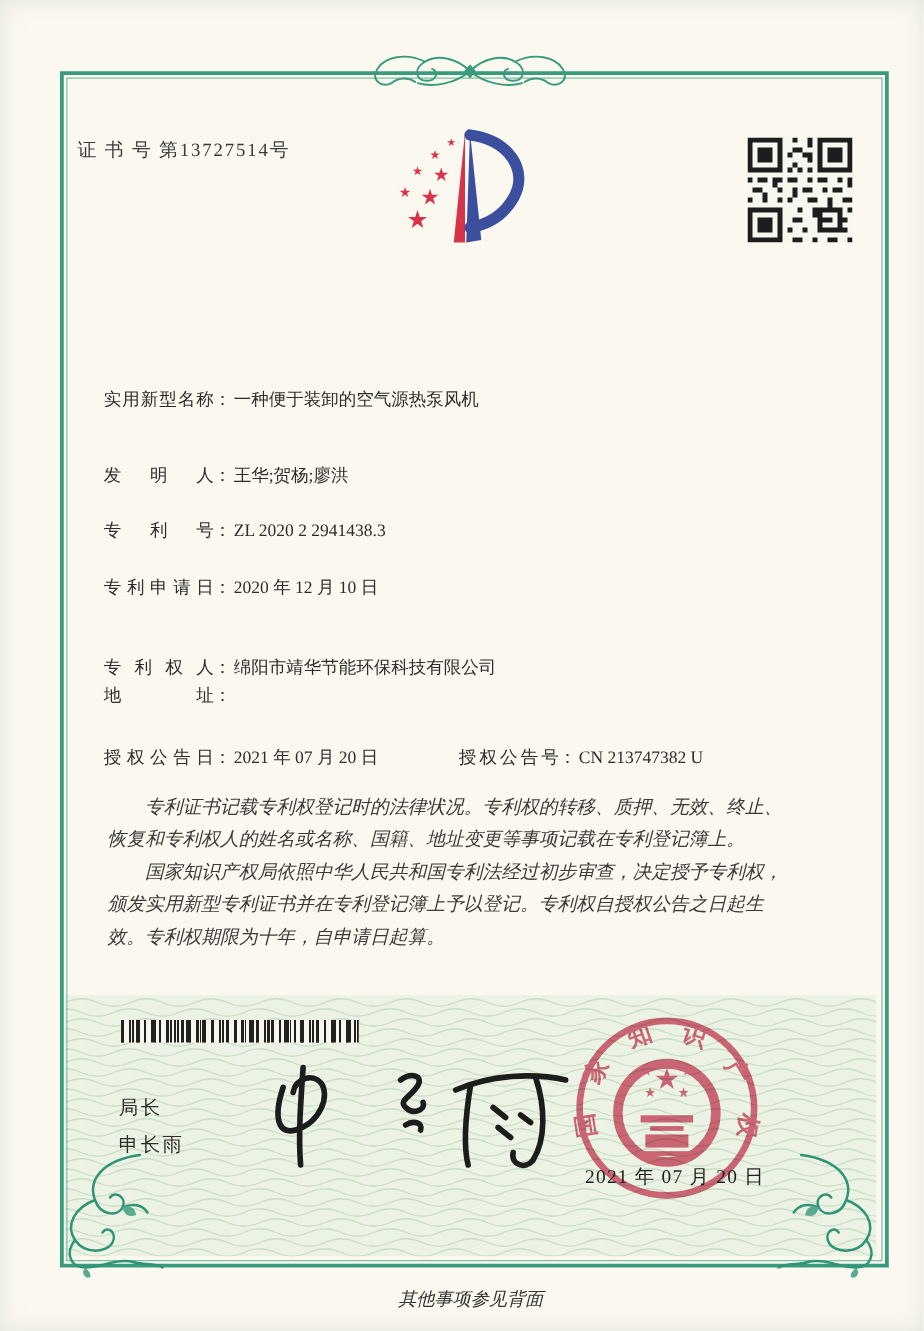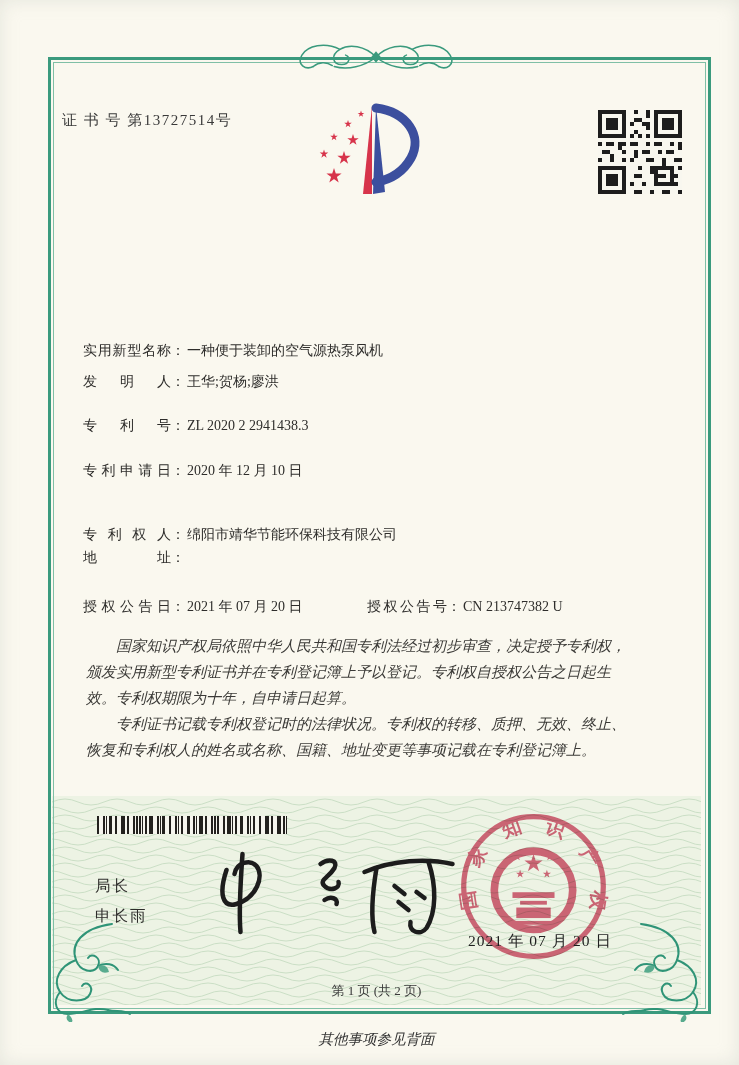--- a/index.html
+++ b/index.html
@@ -32,21 +32,21 @@
   .title{
     left:48px;top:226px;width:657px;text-align:center;
     font-size:39px;font-weight:600;letter-spacing:9px;color:#262626;z-index:3;
   }
 
   
   .row{position:absolute;left:83px;display:flex;font-size:14px;line-height:22px;color:#2e2d2b;z-index:3;}
   .lbl{flex:none;display:inline-block;width:88px;text-align:justify;text-align-last:justify;white-space:nowrap;}
   .colon{flex:none;width:12px;margin-right:4px;}
   .val{flex:none;max-width:445px;}
-  .row-name{top:340px;}
+  .row-name{top:310px;}
   .row-inventors{top:371px;}
   .row-patentno{top:415px;}
   .row-filing{top:460px;}
   .row-patentee{top:524px;}
   .row-address{top:547px;}
   .row-address .val{width:442px;line-height:24px;}
   .row-grant{top:596px;width:560px;}
   .pair2{position:absolute;left:284px;top:0;display:flex;}
 
   
@@ -231,22 +231,22 @@
       <span class="colon">：</span>
       <span class="val">2021 年 07 月 20 日</span>
     <span class="pair2">
       <span class="lbl" style="width:80px">授权公告号</span>
         <span class="colon">：</span>
         <span class="val">CN 213747382 U</span>
     </span>
   </div>
 
   <div class="abs body-text">
+    <p>专利证书记载专利权登记时的法律状况。专利权的转移、质押、无效、终止、恢复和专利权人的姓名或名称、国籍、地址变更等事项记载在专利登记簿上。</p>
     <p>国家知识产权局依照中华人民共和国专利法经过初步审查，决定授予专利权，颁发实用新型专利证书并在专利登记簿上予以登记。专利权自授权公告之日起生效。专利权期限为十年，自申请日起算。</p>
-    <p>专利证书记载专利权登记时的法律状况。专利权的转移、质押、无效、终止、恢复和专利权人的姓名或名称、国籍、地址变更等事项记载在专利登记簿上。</p>
   </div>
 
   <div class="abs barcode"></div>
 
   <div class="abs director-title">局长</div>
   <div class="abs director-name">申长雨</div>
 
   <svg class="abs signature" viewBox="0 0 260 95">
     <g fill="none" stroke="#1c1c1c" stroke-width="4.5" stroke-linecap="round" stroke-linejoin="round">
       <path d="M30,12 C28,40 26,68 28,90"></path>
@@ -280,16 +280,15 @@
       <use href="#st2" transform="translate(94,67) scale(4.5)"></use>
       <rect x="58" y="86" width="44" height="6"></rect>
       <rect x="66" y="95" width="28" height="4"></rect>
       <rect x="62" y="102" width="36" height="11"></rect>
       <rect x="54" y="116" width="52" height="4"></rect>
     </g>
   </svg>
 
   <div class="abs seal-date">2021 年 07 月 20 日</div>
 
-  <div class="abs page-no">第 1 页 (共 2 页)</div>
   <div class="abs back-note">其他事项参见背面</div>
 
 </div>
 
 </body></html>

